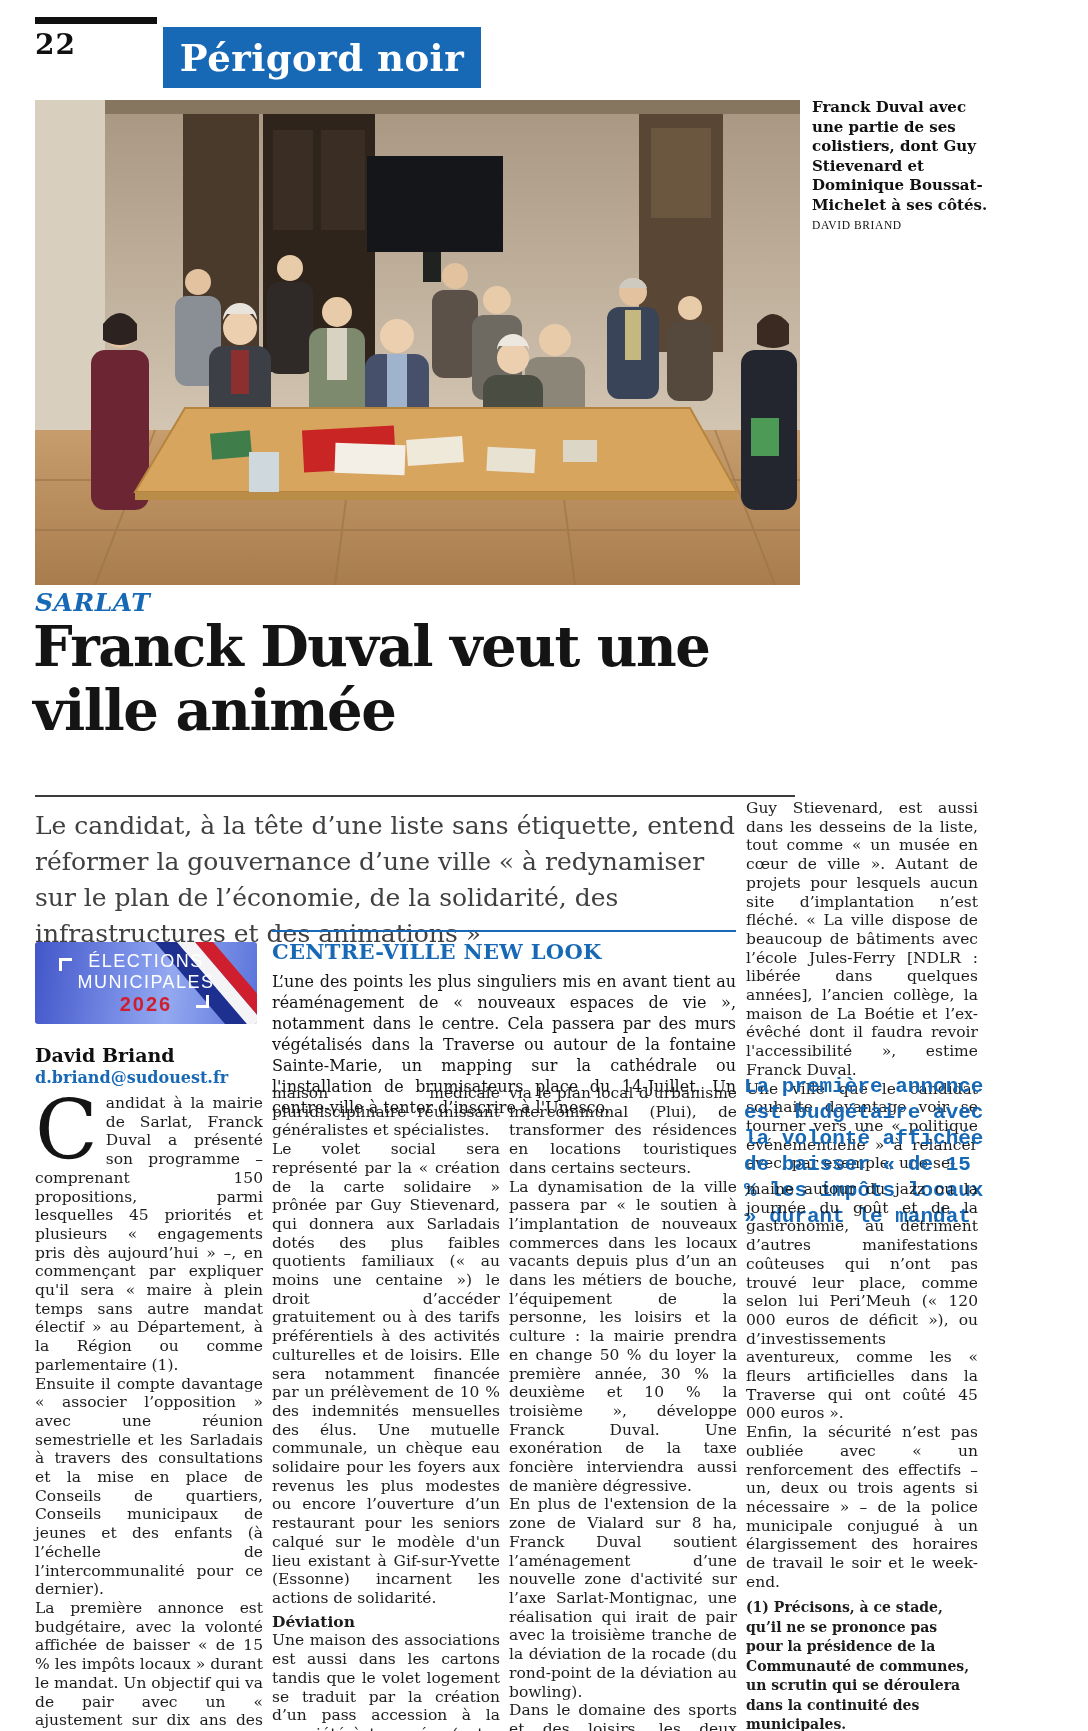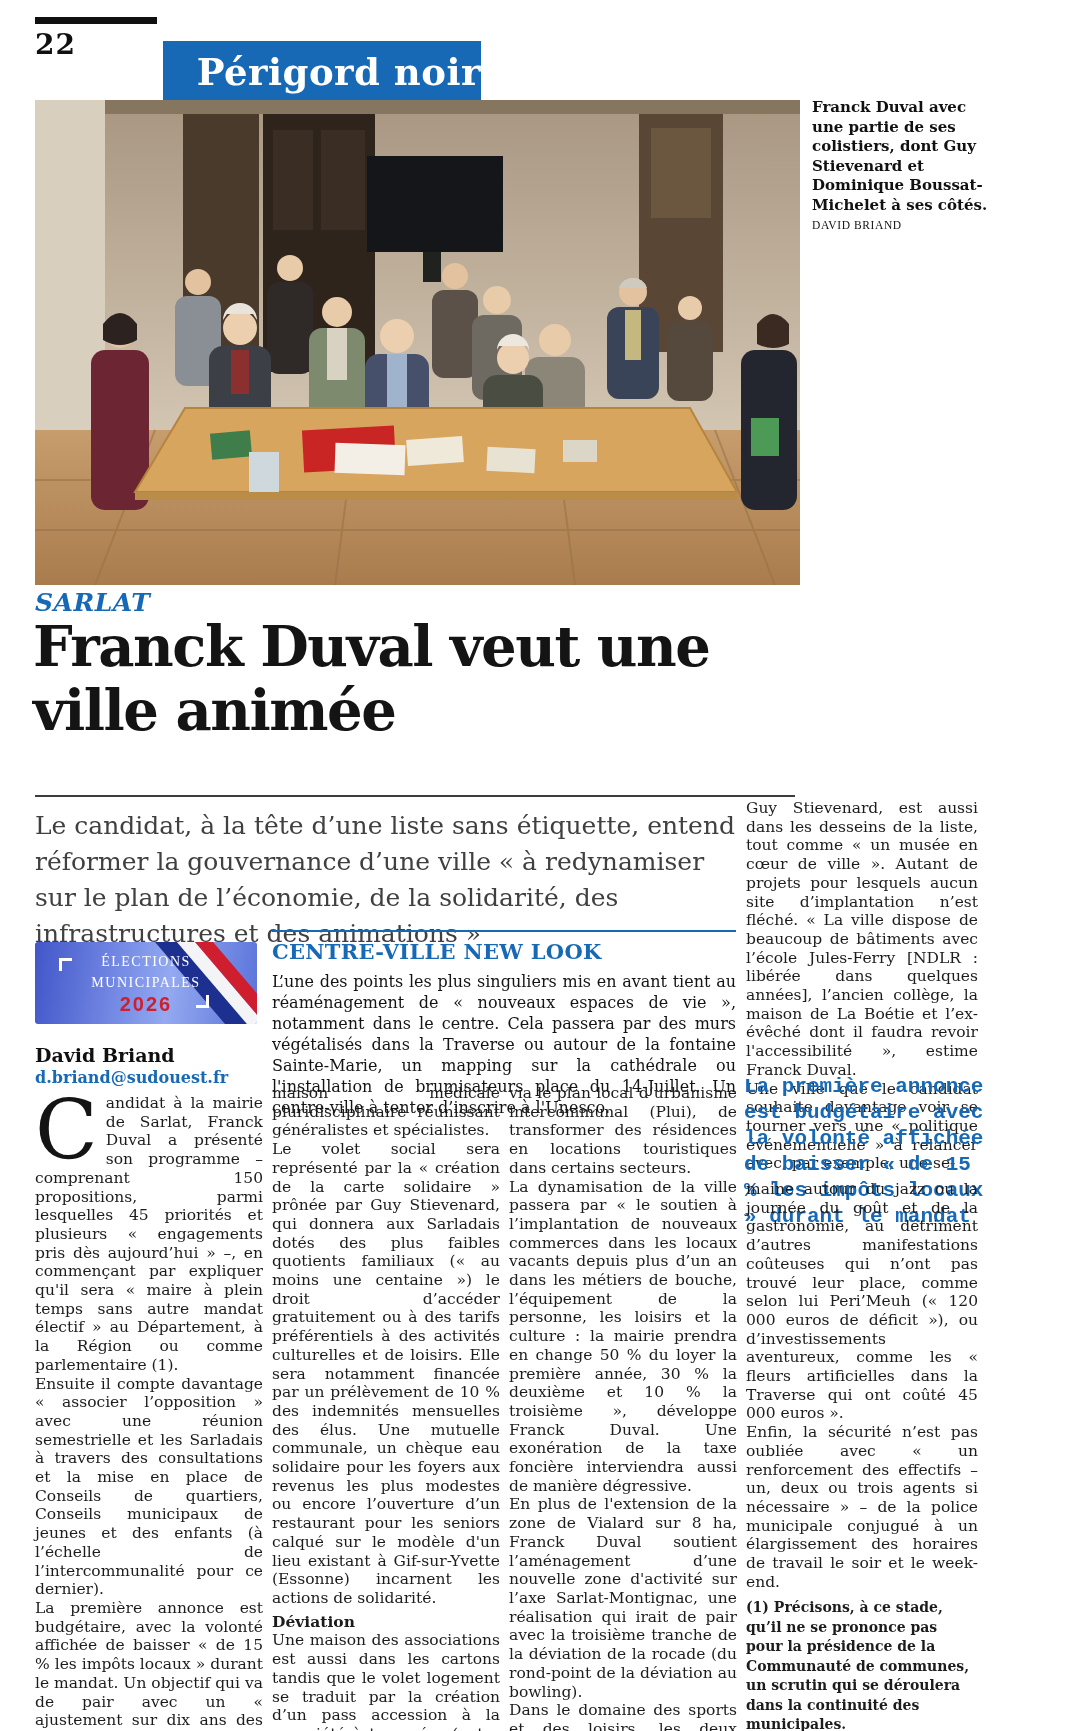--- a/index.html
+++ b/index.html
@@ -6,40 +6,40 @@
   html,body { background:#e9e9e9; }
   .page {
     position:relative; width:1088px; height:1731px; margin:0 auto;
     background:#ffffff; overflow:hidden;
     font-family:"DejaVu Serif","Liberation Serif",serif; color:#1c1c1c;
   }
   
   .top-tick { position:absolute; left:35px; top:17px; width:122px; height:7px; background:#101010; }
   .page-number { position:absolute; left:35px; top:28px; font-size:28px; font-weight:bold; color:#101010; letter-spacing:1px; }
   .section-bar {
-    position:absolute; left:163px; top:41px; width:318px; height:61px;
-    background:#1769b6; display:flex; align-items:center; justify-content:flex-end;
+    position:absolute; left:163px; top:27px; width:318px; height:61px;
+    background:#1769b6; display:flex; align-items:center; justify-content:center;
   }
   .section-bar span { color:#ffffff; font-size:37px; font-weight:bold; letter-spacing:0.5px; }
   
   .photo { position:absolute; left:35px; top:100px; width:765px; height:485px; background:#b9a890; overflow:hidden; }
   .caption { position:absolute; left:812px; top:98px; width:178px; font-size:15px; line-height:19.5px; font-weight:bold; color:#111; }
   .caption .credit { font-weight:normal; font-size:11.5px; letter-spacing:0.6px; font-family:"Liberation Serif",serif; }
   
   .kicker { position:absolute; left:35px; top:588px; font-size:25px; font-weight:bold; font-style:italic; color:#1769b6; letter-spacing:0.5px; }
   .headline { position:absolute; left:33px; top:614px; width:780px; font-size:56px; line-height:64px; font-weight:bold; color:#141414; letter-spacing:-1.5px; }
   .headline-rule { position:absolute; left:35px; top:795px; width:760px; height:2px; background:#3c3c3c; }
   .standfirst { position:absolute; left:35px; top:808px; width:702px; font-size:25px; line-height:36px; color:#404040; }
   
   .badge {
     position:absolute; left:35px; top:942px; width:222px; height:82px; border-radius:3px; overflow:hidden;
     background:linear-gradient(97deg,#4256c9 0%,#7e94e9 45%,#94a9f0 60%,#5a73da 100%);
   }
   .badge-inner { position:absolute; inset:0; display:flex; flex-direction:column; align-items:center; justify-content:center; z-index:2; }
-  .badge-line { color:#fff; font-family:Liberation Serif, serif; font-size:14px; letter-spacing:1.5px; line-height:21px; font-weight:normal; }
+  .badge-line { color:#fff; font-family:Liberation Sans, sans-serif; font-size:18px; letter-spacing:1.5px; line-height:21px; font-weight:normal; }
   .badge-year { color:#cf1f2e; font-family:"Liberation Sans",sans-serif; font-weight:bold; font-size:20px; letter-spacing:2px; margin-top:0px; }
   .corner { position:absolute; width:13px; height:13px; z-index:3; }
   .corner-tl { left:24px; top:16px; border-left:3px solid #fff; border-top:3px solid #fff; }
   .corner-br { right:48px; bottom:16px; border-right:3px solid #fff; border-bottom:3px solid #fff; }
   .ribbon { position:absolute; right:0; top:0; height:82px; width:110px; z-index:1; }
   .byline-name { position:absolute; left:35px; top:1044px; font-size:19px; font-weight:bold; color:#101010; }
   .byline-email { position:absolute; left:35px; top:1068px; font-size:16px; font-weight:bold; color:#1769b6; text-decoration:none; }
   
   .box { position:absolute; left:272px; top:930px; width:464px; }
   .box-rule { height:2px; background:#1769b6; margin-bottom:7px; }

